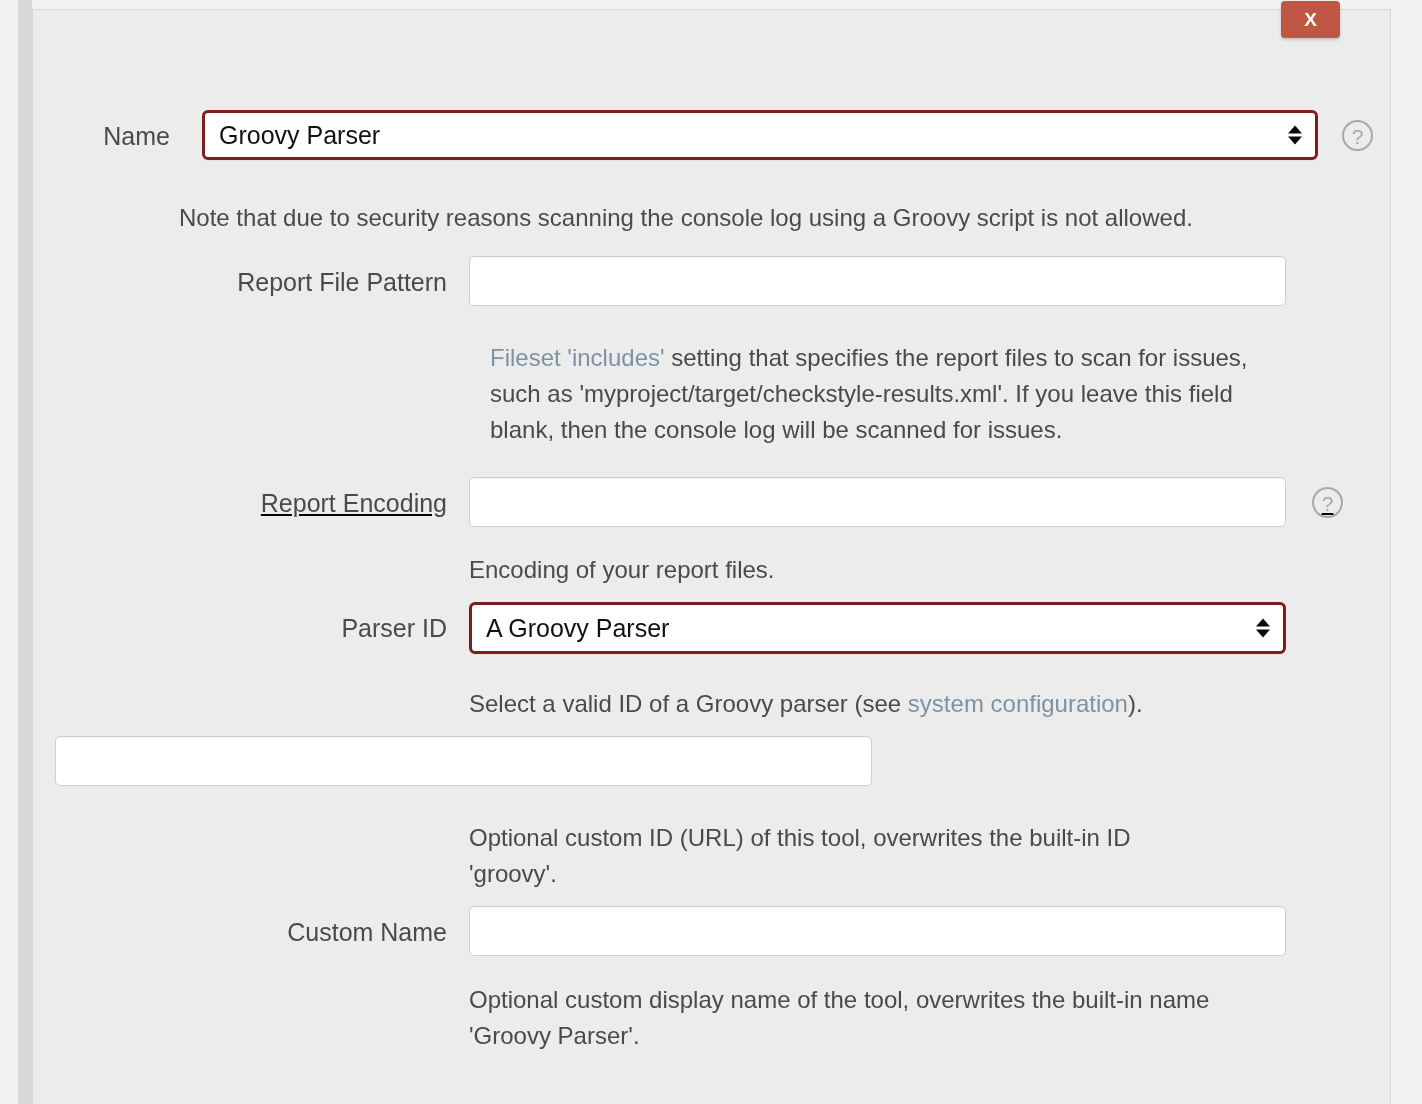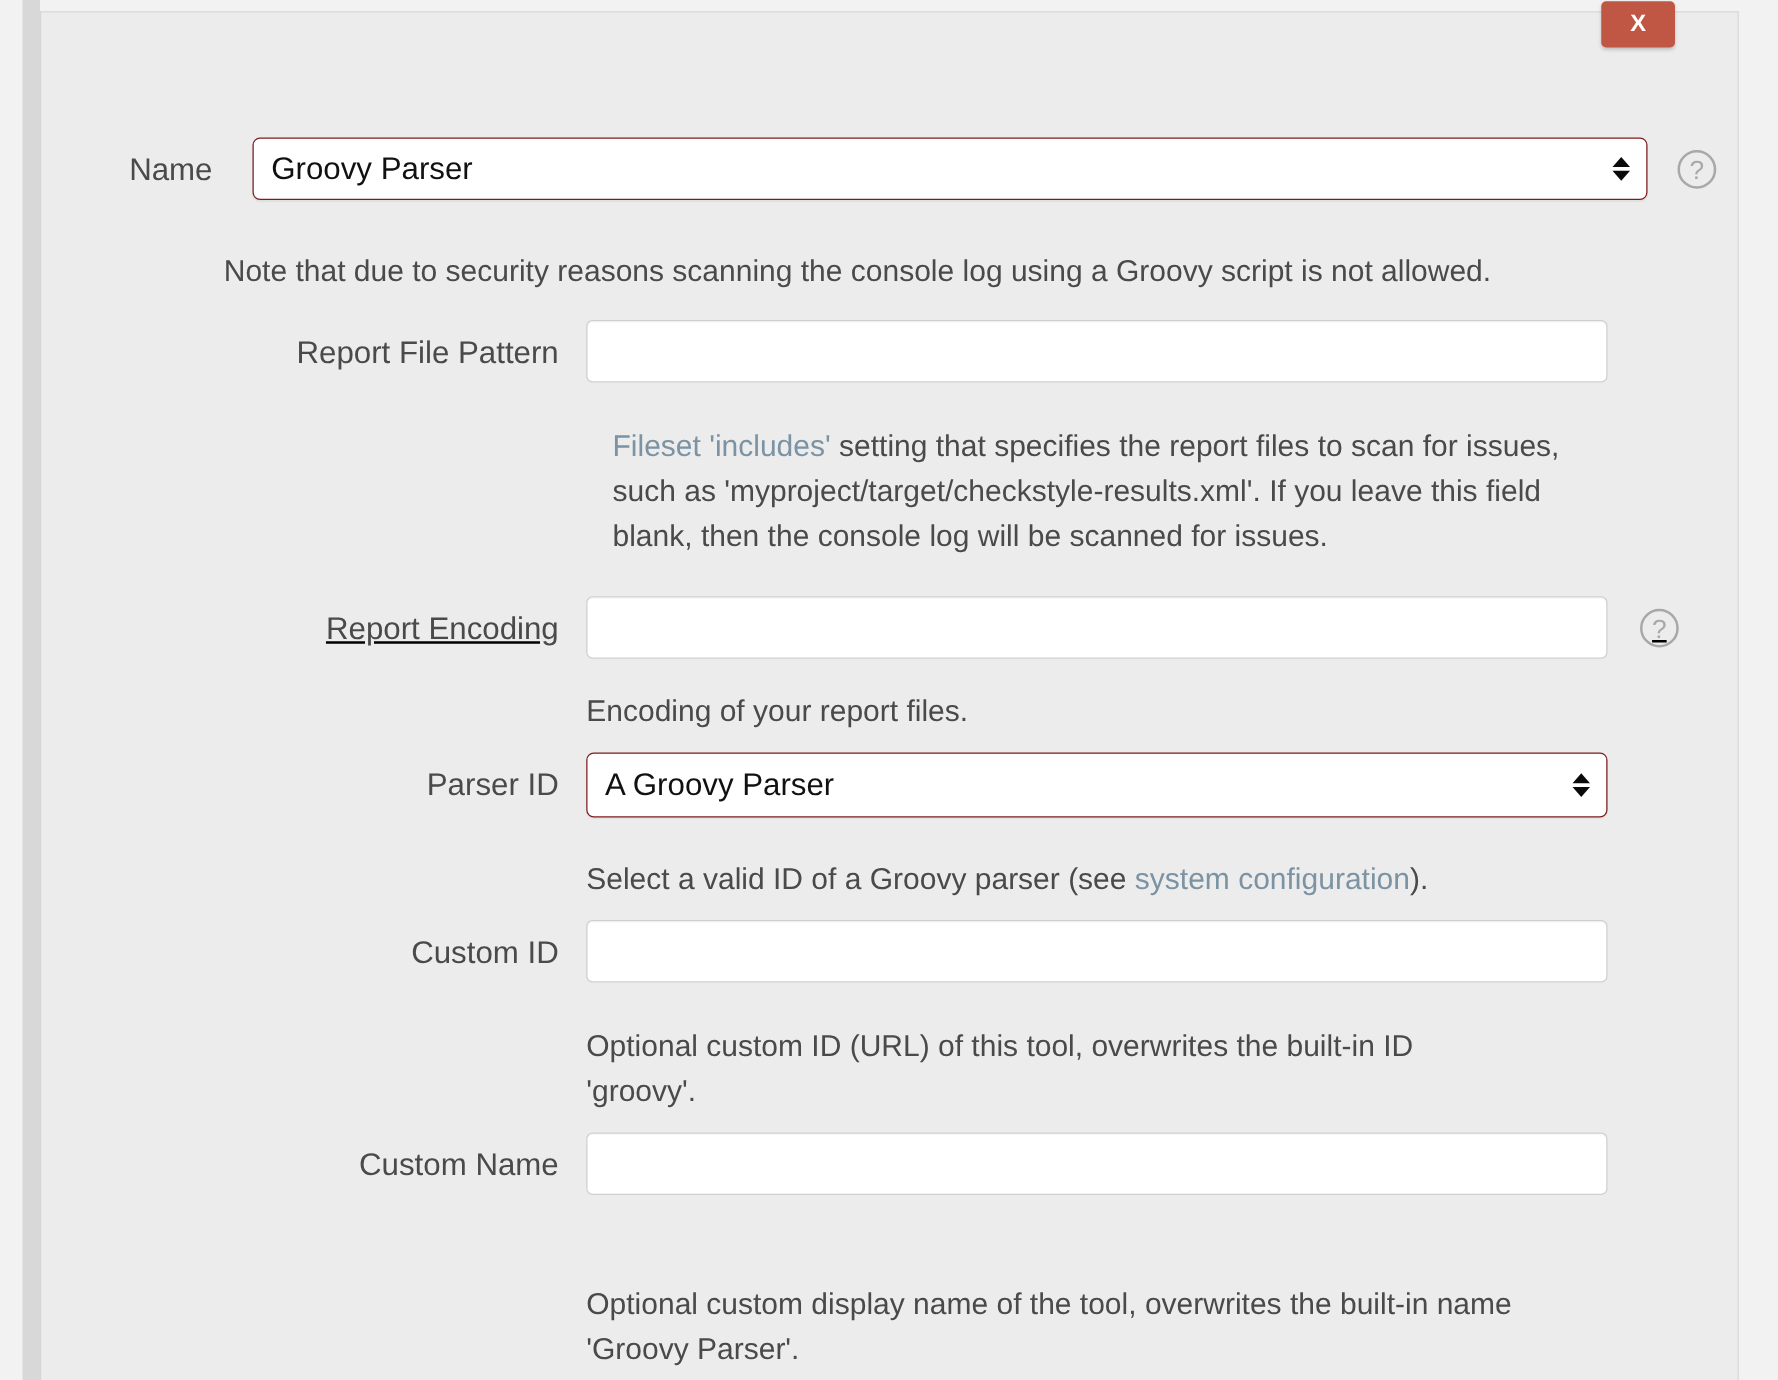--- a/index.html
+++ b/index.html
@@ -87,21 +87,21 @@
     color: #1a1a1a;
     padding: 0 12px;
     outline: none;
     box-shadow: inset 0 1px 1px rgba(0,0,0,0.04);
   }
 
   .select-box {
     box-sizing: border-box;
     height: 50px;
     background: #ffffff;
-    border: 1px solid #7f1d1d;
+    border: 3px solid #7f1d1d;
     border-radius: 6px;
     position: relative;
     display: flex;
     align-items: center;
     padding: 0 34px 0 14px;
     cursor: pointer;
     box-shadow: 0 1px 1px rgba(0,0,0,0.05);
   }
   .select-value {
     font-size: 25px;
@@ -212,24 +212,23 @@
         <span class="tri up"></span>
         <span class="tri down"></span>
       </span>
     </div>
   </div>
   <div class="help-text" style="position:absolute; left:436px; top:676px; width:830px;">
     <span>Select a valid ID of a Groovy parser (see </span><span class="help-link">system configuration</span><span>).</span>
   </div>
 
   <div class="form-row" style="left:0px; top:726px; width:1340px;">
-    <div class="field-label" style="width:414px; padding-top:12px;">Custom ID</div>
     <input class="text-input" type="text" style="margin-left: 22px; width: 817px;" value="">
   </div>
   <div class="help-text" style="position:absolute; left:436px; top:810px; width:740px;">Optional custom ID (URL) of this tool, overwrites the built-in ID 'groovy'.</div>
 
   <div class="form-row" style="left:0px; top:896px; width:1340px;">
     <div class="field-label" style="width:414px; padding-top:12px;">Custom Name</div>
     <input class="text-input" type="text" style="margin-left: 22px; width: 817px;" value="">
   </div>
-  <div class="help-text" style="position:absolute; left:436px; top:1016px; width:820px;">Optional custom display name of the tool, overwrites the built-in name 'Groovy Parser'.</div>
+  <div class="help-text" style="position:absolute; left:436px; top:972px; width:820px;">Optional custom display name of the tool, overwrites the built-in name 'Groovy Parser'.</div>
 
 </div>
 
 </body></html>

